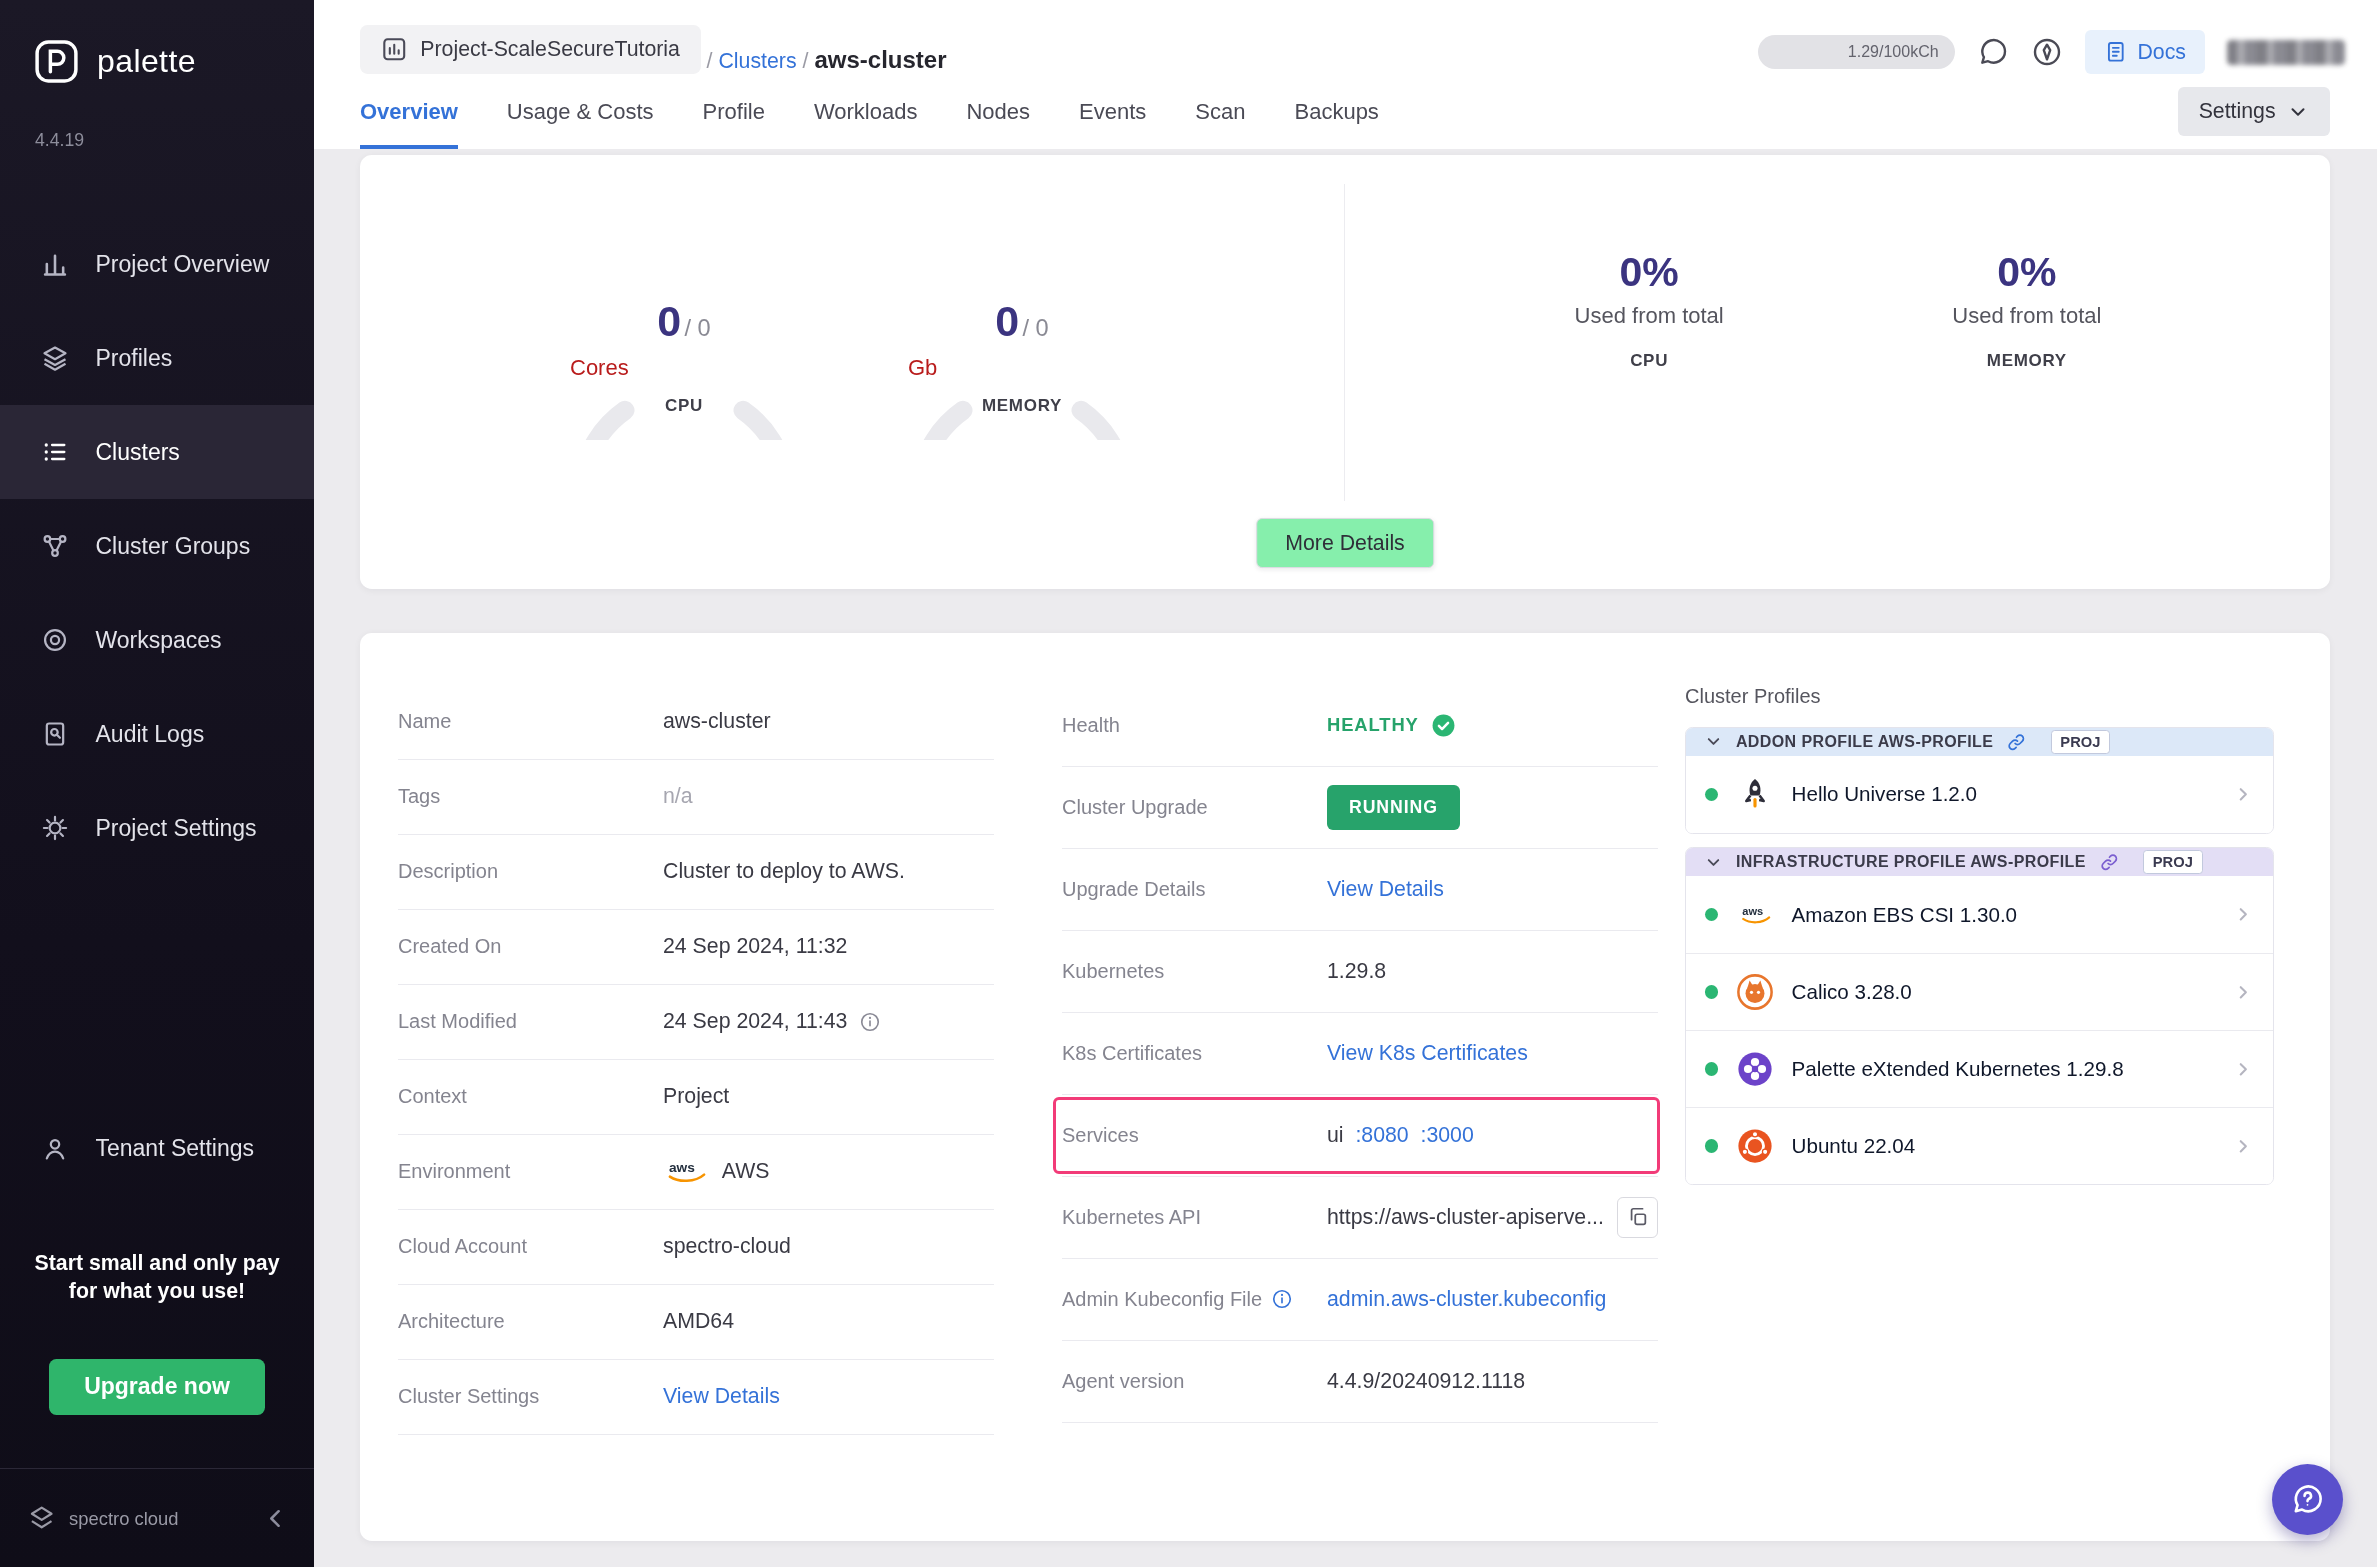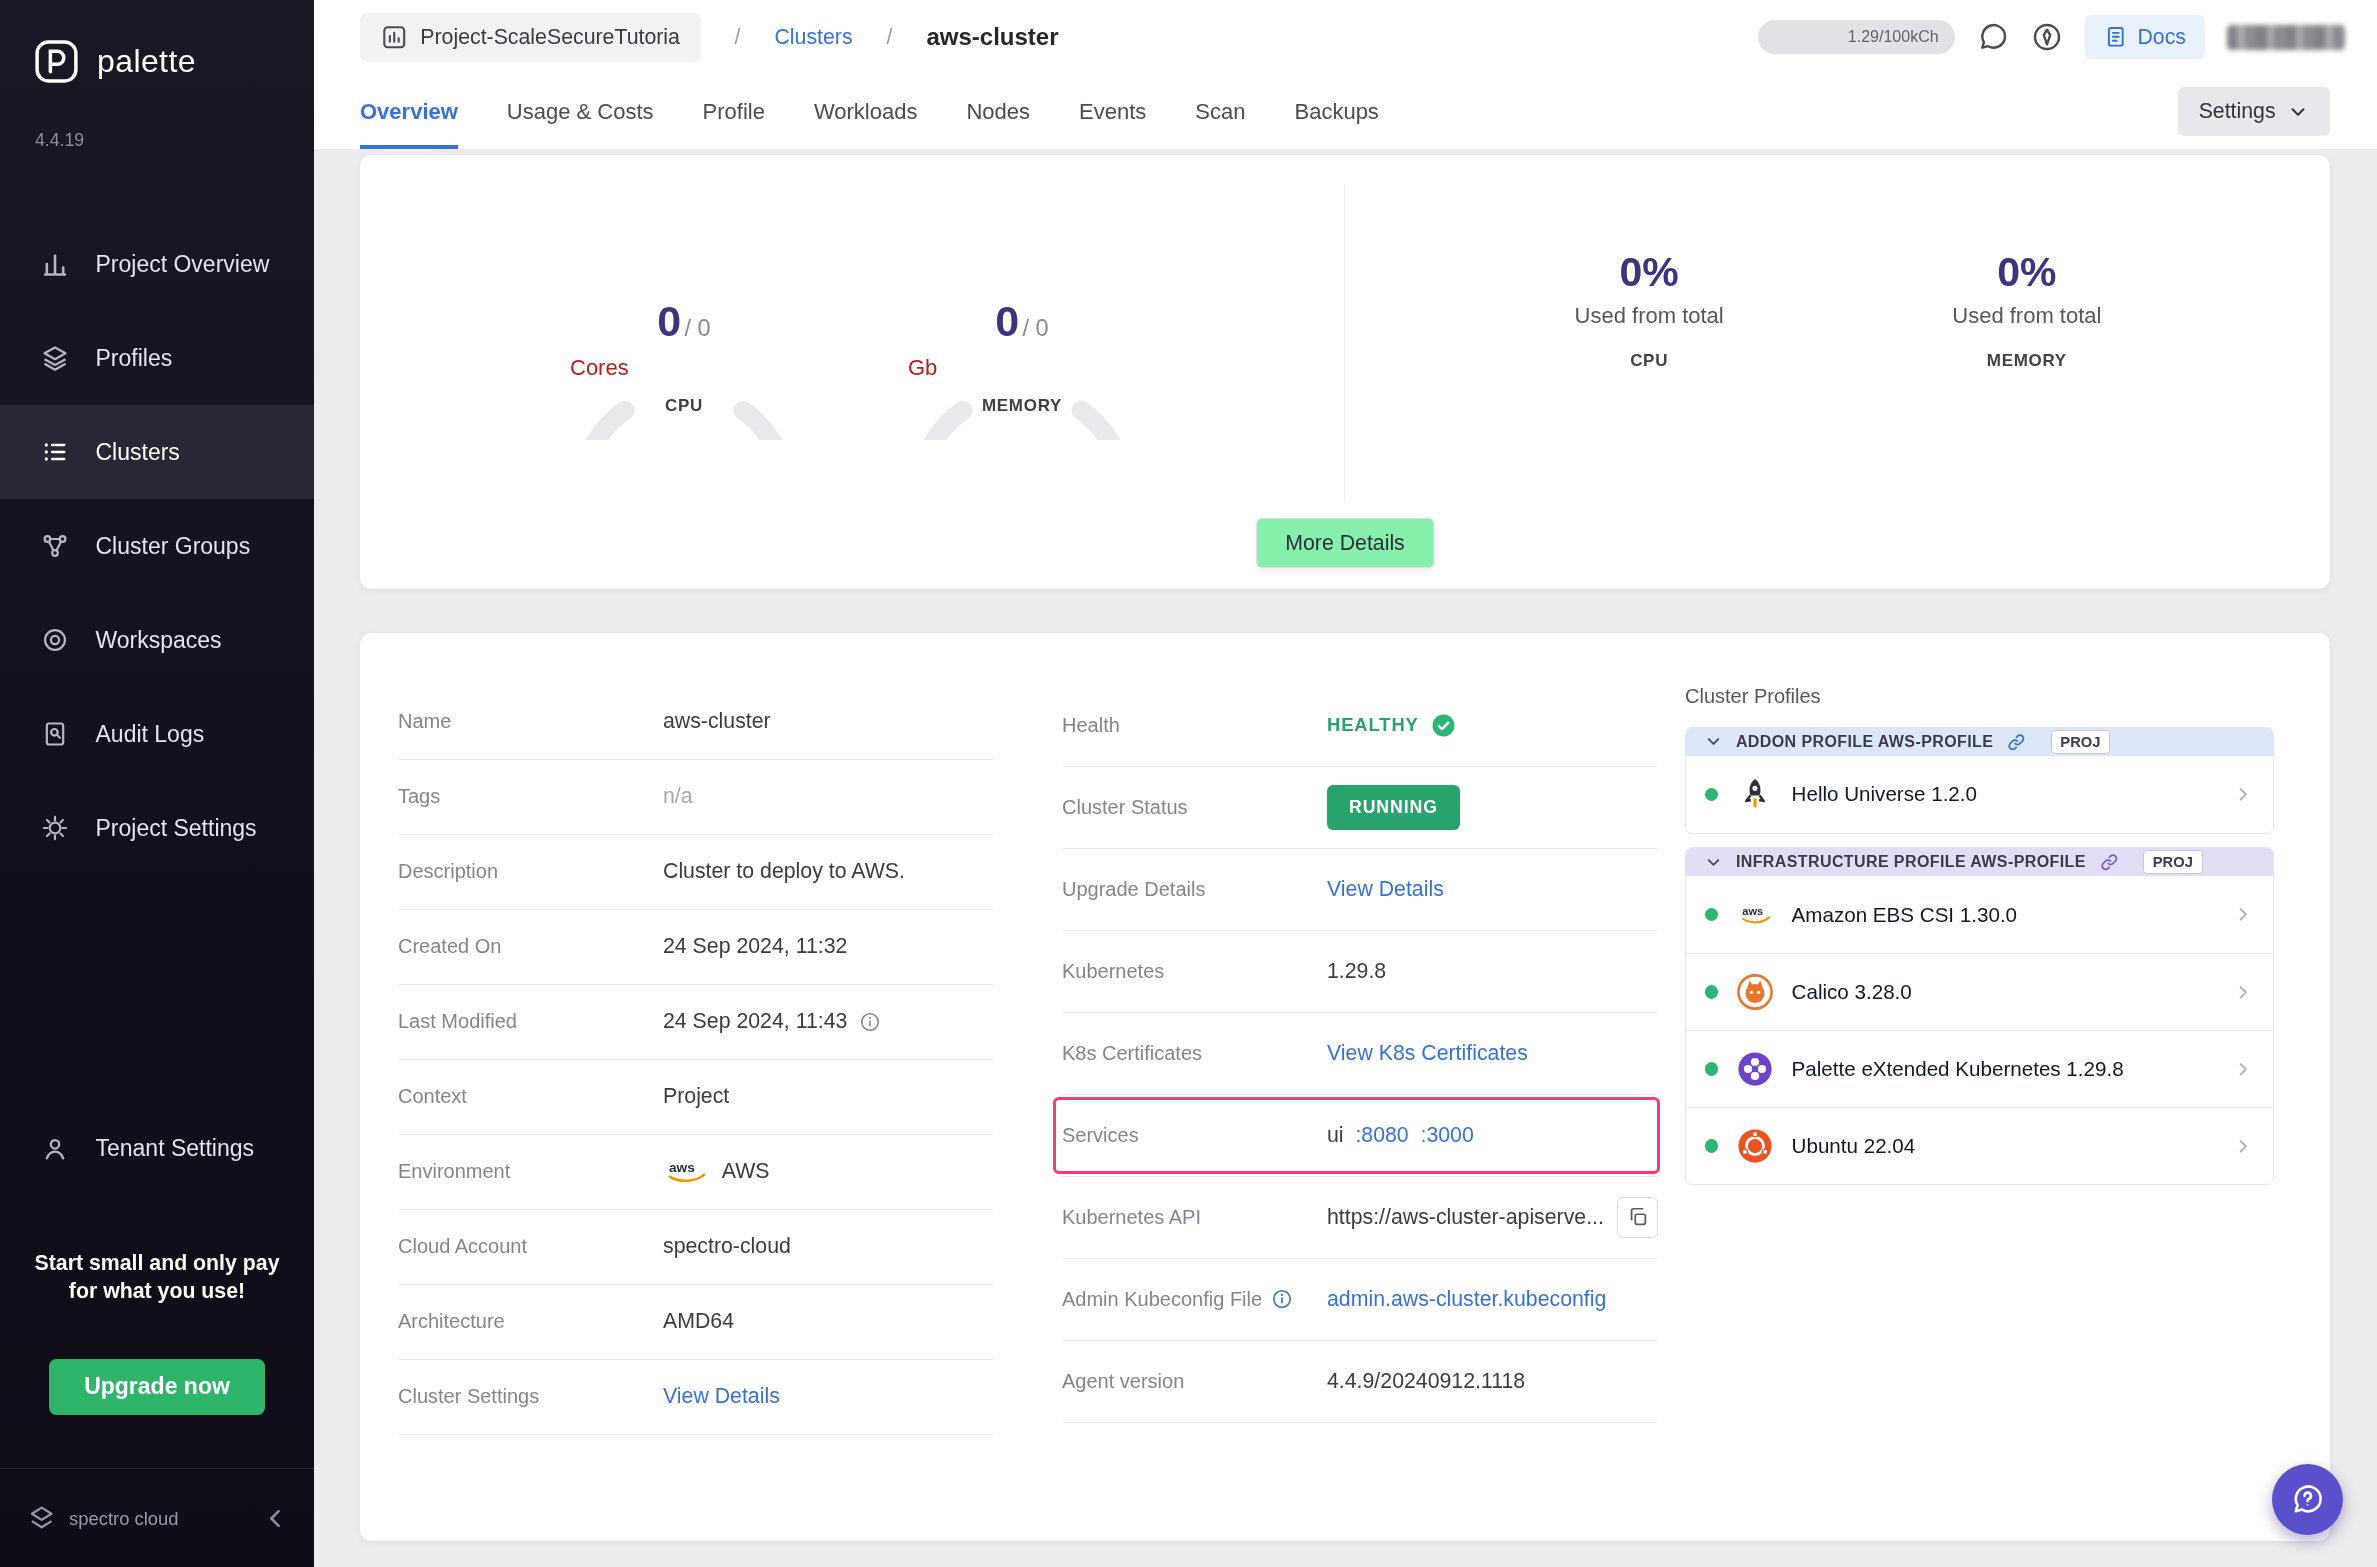--- a/index.html
+++ b/index.html
@@ -24,21 +24,21 @@
   .promo { text-align:center; font-size:21.3px; line-height:1.3; color:#ffffff; font-weight:600; margin:26.5px 17.7px 4.4px; }
   .upgrade-btn { display:block; margin:20.6px auto 0; background:#2FB56B; color:#fff; border:none; border-radius:7.4px;
                  font-family:inherit; font-size:23px; font-weight:700; padding:14.7px 35px; cursor:pointer; }
   .side-footer { margin-top:25px; border-top:0.7px solid #2b2837; height:100px; display:flex; align-items:center;
                  gap:13.2px; padding:0 26.5px; color:#9a9aa6; font-size:18.4px; }
   .side-footer .slogo { width:29.4px; height:29.4px; color:#9a9aa6; }
   .collapse { margin-left:auto; width:25px; height:25px; color:#8c8c9c; cursor:pointer; }
 
   
   .main { flex:1; display:flex; flex-direction:column; min-width:0; }
-  header { height:74px; background:#fff; display:flex; align-items:center; gap:34px; padding:0 32px 0 46px; }
+  header { height:74px; background:#fff; display:flex; align-items:flex-end; gap:6px; padding:0 32px 0 46px; }
   .proj-select { display:flex; align-items:center; gap:13.2px; background:#f2f2f4; border-radius:7.4px;
                  height:49px; padding:0 20.6px; font-size:21.3px; color:#3a3a44; cursor:pointer; }
   .proj-select .picon { width:26.5px; height:26.5px; color:#4a4a58; }
   .crumb-sep { color:#9a9aa4; font-size:21.3px; }
   .crumb-link { color:#3472D8; font-size:21.3px; cursor:pointer; }
   .crumb-current { color:#26262e; font-size:24px; font-weight:600; }
   .hdr-right { margin-left:auto; display:flex; align-items:center; gap:22px; }
   .usage-pill { width:197px; height:34px; background:#e2e2e6; border-radius:17px; display:flex; align-items:center;
                 justify-content:flex-end; padding-right:16px; font-size:16px; color:#63636d; }
   .hicon { width:32px; height:32px; color:#4a4a55; cursor:pointer; }
@@ -441,21 +441,21 @@
               <span class="healthy">HEALTHY</span>
               <span class="check icon">
                 <svg viewBox="0 0 24 24">
                     <circle cx="12" cy="12" r="10.5" fill="#2BB673"></circle>
                   <path d="M7.6 12.4l3 3 5.8-6" fill="none" stroke="#fff" stroke-width="2.4" stroke-linecap="round" stroke-linejoin="round"></path>
                 </svg>
               </span>
             </div>
           </div>
           <div class="drow">
-            <div class="dlabel">Cluster Status</div>
+            <div class="dlabel">Cluster Upgrade</div>
             <div class="dvalue">
               <span class="run-badge">RUNNING</span>
             </div>
           </div>
           <div class="drow">
             <div class="dlabel">Upgrade Details</div>
             <div class="dvalue link">View Details</div>
           </div>
           <div class="drow">
             <div class="dlabel">Kubernetes</div>

